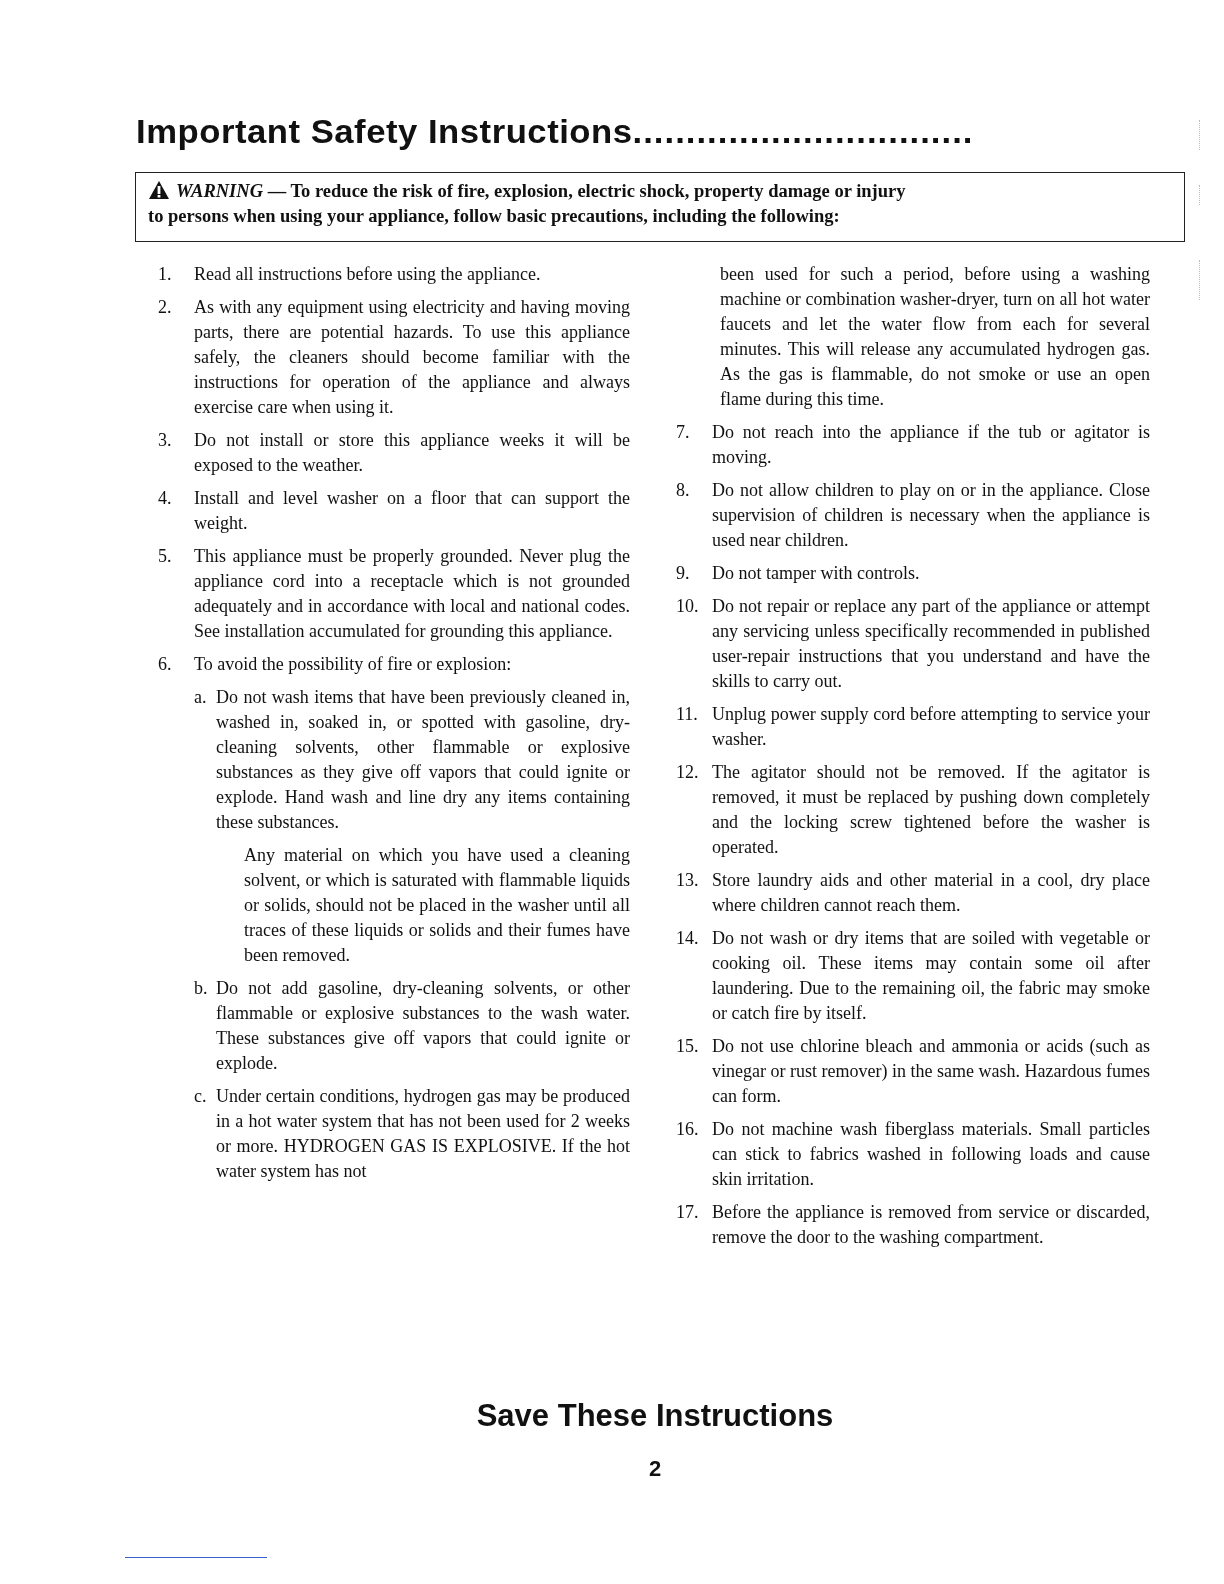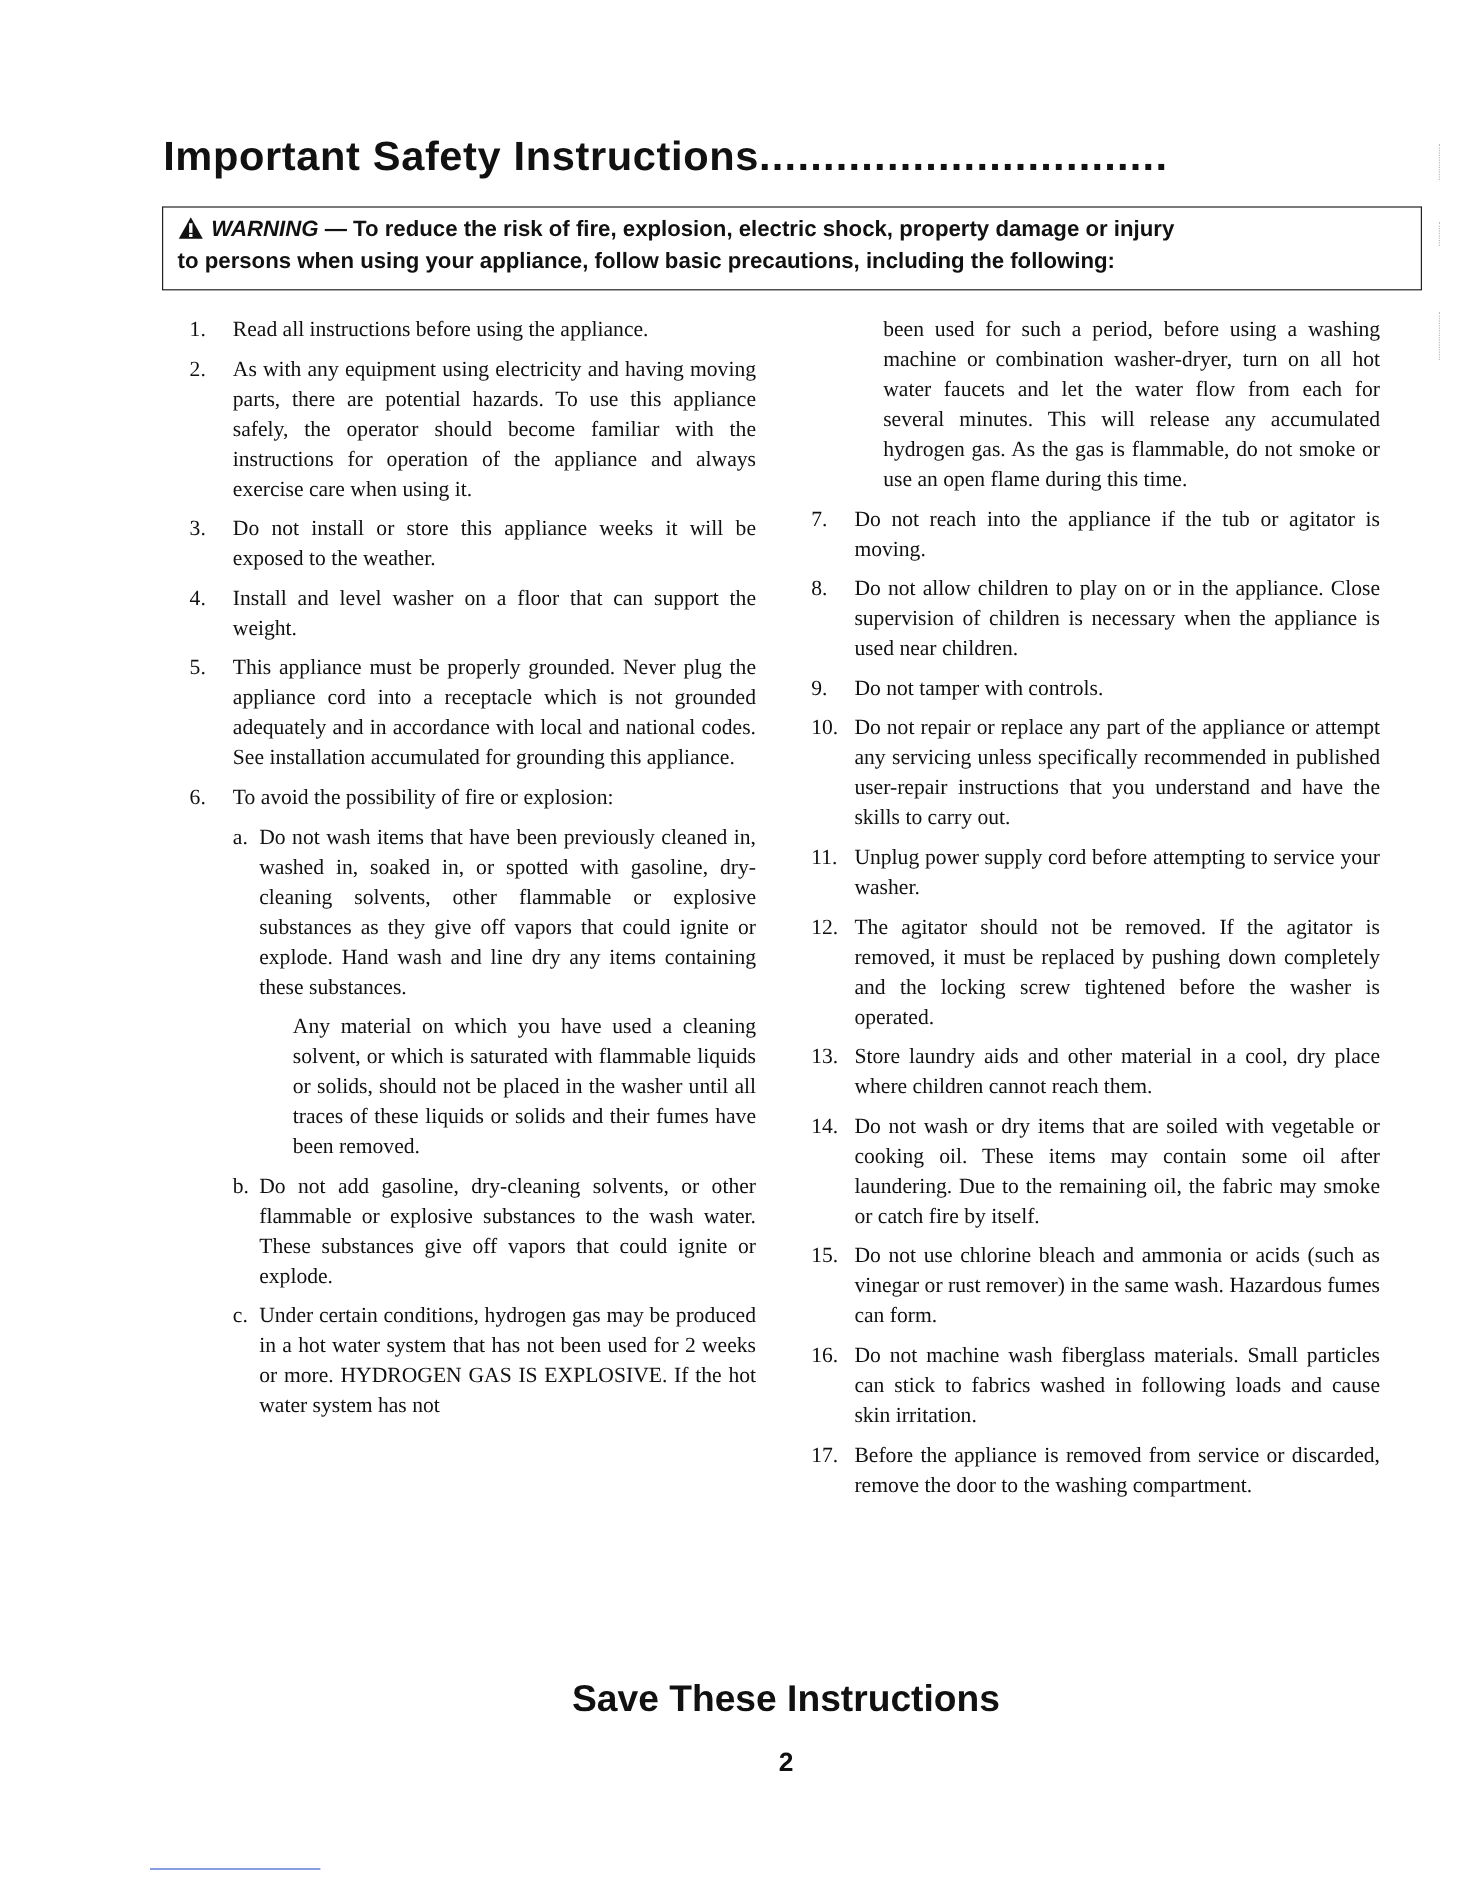--- a/index.html
+++ b/index.html
@@ -9,36 +9,36 @@
     font-family: "Liberation Sans", sans-serif; font-weight: bold;
     font-size: 34px; letter-spacing: 0.5px; white-space: nowrap;
     transform: scaleX(1.02); transform-origin: left;
   }
   .title .dots { letter-spacing: 1px; }
   .warn-box {
     position: absolute; left: 135px; top: 172px; width: 1050px; height: 70px;
     border: 1.5px solid #222; box-sizing: border-box;
   }
   .warn-line {
-    position: absolute; left: 12px; font-family: Liberation Sans, sans-serif;
+    position: absolute; left: 12px; font-family: Liberation Serif, serif;
     font-weight: bold; font-size: 18.5px; white-space: nowrap; text-align: right;
   }
   .warn-line.l1 { top: 7px; }
   .warn-line.l2 { top: 33px; }
   .warn-icon { display: inline-block; width: 22px; height: 20px; vertical-align: -3px; margin-right: 6px; }
   .warn-word { font-style: italic; font-weight: 900; }
   .col { position: absolute; font-family: "Liberation Serif", serif; font-size: 18px; line-height: 25px; }
   .col-left { left: 158px; top: 262px; width: 472px; }
   .col-right { left: 676px; top: 262px; width: 474px; }
   .item { position: relative; padding-left: 36px; margin-bottom: 8px; text-align: justify; }
   .item .num { position: absolute; left: 0; top: 0; }
   .sub { position: relative; padding-left: 22px; margin-bottom: 8px; text-align: justify; margin-left: 36px; }
   .sub .num { position: absolute; left: 0; top: 0; }
   .para { margin-left: 86px; margin-bottom: 8px; text-align: justify; }
-  .cont { margin-left: 60px; margin-bottom: 8px; text-align: justify; }
+  .cont { margin-left: 44px; margin-bottom: 8px; text-align: justify; }
   .footer-title {
     position: absolute; left: 0; width: 1310px; top: 1398px; text-align: center;
     font-family: "Liberation Sans", sans-serif; font-weight: bold; font-size: 31px;
   }
   .page-num {
     position: absolute; left: 0; width: 1310px; top: 1456px; text-align: center;
     font-family: "Liberation Sans", sans-serif; font-weight: bold; font-size: 22px;
   }
   .blue-rule { position: absolute; left: 125px; top: 1557px; width: 142px; height: 1px; background: #3a5fd0; }
   .edge-dots { position: absolute; left: 1199px; width: 1px; border-left: 1px dotted #bbb; }
@@ -56,21 +56,21 @@
       <polygon points="11,1 21,19 1,19" fill="#111"></polygon>
       <rect x="9.6" y="6" width="2.8" height="8" fill="#fff"></rect>
       <rect x="9.6" y="15" width="2.8" height="2.5" fill="#fff"></rect>
     </svg><span class="warn-word">WARNING</span><span> — To reduce the risk of fire, explosion, electric shock, property damage or injury</span>
   </div>
   <div class="warn-line l2">to persons when using your appliance, follow basic precautions, including the following:</div>
 </div>
 
 <div class="col col-left">
   <div class="item"><span class="num">1.</span><span>Read all instructions before using the appliance.</span></div>
-  <div class="item"><span class="num">2.</span><span>As with any equipment using electricity and having moving parts, there are potential hazards.  To use this appliance safely, the operator should become familiar with the instructions for operation of the appliance and always exercise care when using it.</span></div>
+  <div class="item"><span class="num">2.</span><span>As with any equipment using electricity and having moving parts, there are potential hazards.  To use this appliance safely, the cleaners should become familiar with the instructions for operation of the appliance and always exercise care when using it.</span></div>
   <div class="item"><span class="num">3.</span><span>Do not install or store this appliance weeks it will be exposed to the weather.</span></div>
   <div class="item"><span class="num">4.</span><span>Install and level washer on a floor that can support the weight.</span></div>
   <div class="item"><span class="num">5.</span><span>This appliance must be properly grounded.  Never plug the appliance cord into a receptacle which is not grounded adequately and in accordance with local and national codes. See installation  accumulated for grounding this appliance.</span></div>
   <div class="item"><span class="num">6.</span><span>To avoid the possibility of fire or explosion:</span></div>
   <div class="sub"><span class="num">a.</span><span>Do not wash items that have been previously cleaned in, washed in, soaked in, or spotted with gasoline, dry-cleaning solvents, other flammable or explosive substances as they give off vapors that could ignite or explode. Hand wash and line dry any items containing these substances.</span></div>
   <div class="para">Any material on which you have used a cleaning solvent, or which is saturated with flammable liquids or solids, should not be placed in the washer until all traces of these liquids or solids and their fumes have been removed.</div>
   <div class="sub"><span class="num">b.</span><span>Do not add gasoline, dry-cleaning solvents, or other flammable or explosive substances to the wash water.  These substances give off vapors that could ignite or explode.</span></div>
   <div class="sub"><span class="num">c.</span><span>Under certain conditions, hydrogen gas may be produced in a hot water system that has not been used for 2 weeks or more. HYDROGEN GAS IS EXPLOSIVE.  If the hot water system has not</span></div>
 </div>
 

